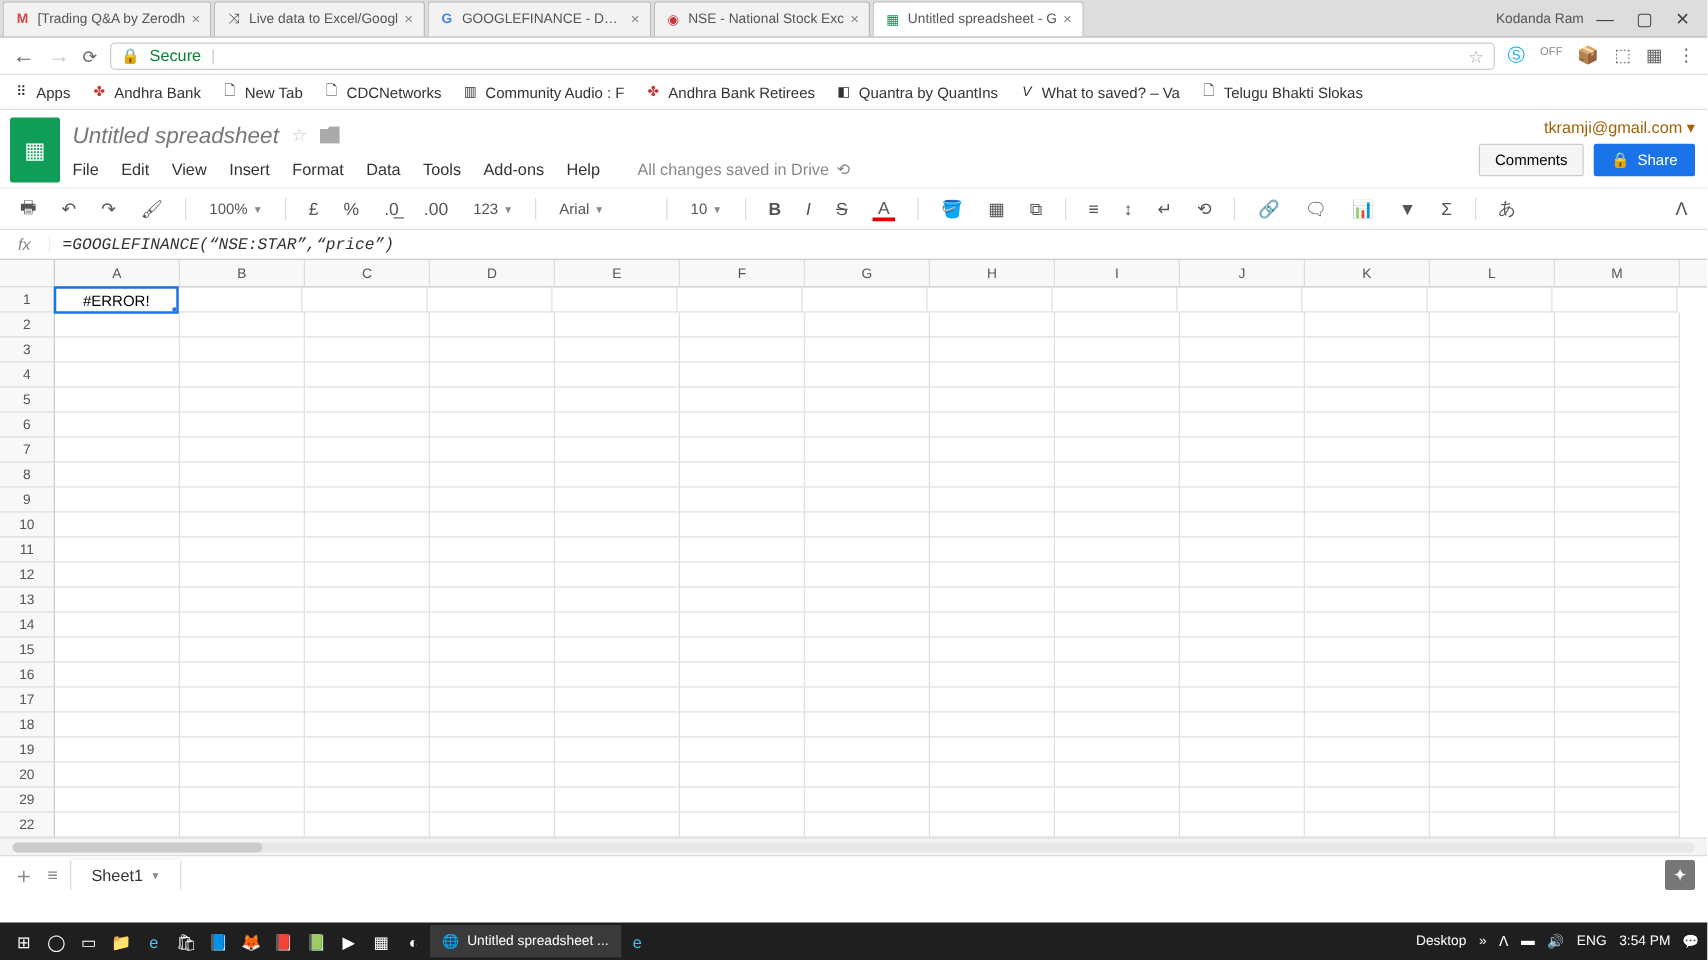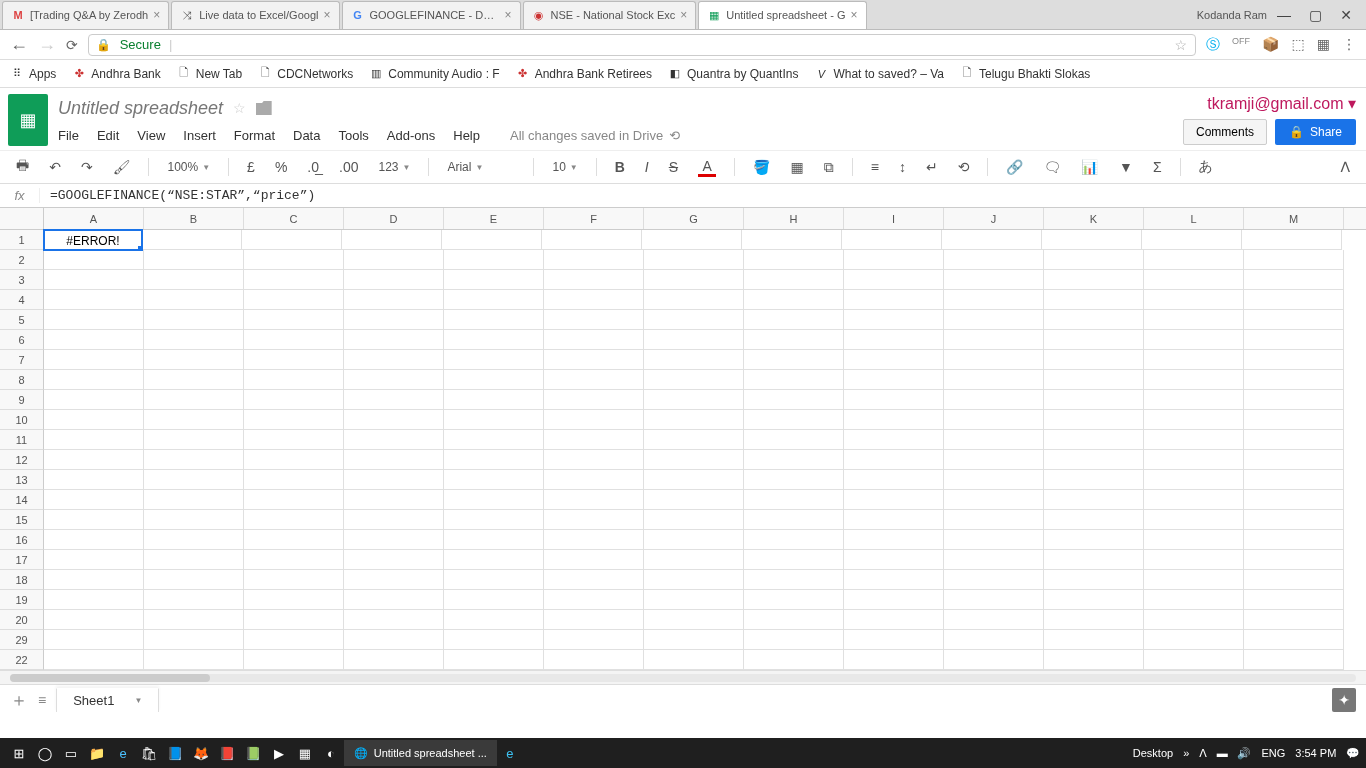--- a/index.html
+++ b/index.html
@@ -35,40 +35,40 @@
 .sheets-logo { width: 40px; height: 52px; background: #0f9d58; display: flex; align-items: center; justify-content: center; color: white; font-size: 18px; border-radius: 2px; margin-left: 8px; }
 .sheets-mid { flex: 1; }
 .doc-title-row { display: flex; align-items: center; gap: 10px; height: 28px; }
 .doc-title { font-size: 18px; color: #777; font-style: italic; }
 .title-star { color: #ccc; font-size: 14px; }
 .title-folder { width: 16px; height: 14px; background: #aaa; clip-path: polygon(0 15%, 40% 15%, 50% 0, 100% 0, 100% 100%, 0 100%); }
 .menu-bar { display: flex; gap: 18px; font-size: 13px; color: #333; height: 26px; align-items: center; }
 .menu-item { cursor: pointer; }
 .save-status { color: #888; font-size: 13px; display: flex; align-items: center; gap: 6px; margin-left: 12px; }
 .header-right { display: flex; flex-direction: column; align-items: flex-end; gap: 6px; }
-.user-email { font-size: 16px; color: #be185d; cursor: pointer; }
+.user-email { font-size: 13px; color: #a16207; cursor: pointer; }
 .header-buttons { display: flex; gap: 8px; }
 .btn-comments { border: 1px solid #ccc; background: #f5f5f5; padding: 5px 12px; font-size: 12px; border-radius: 2px; cursor: pointer; }
 .btn-share { background: #1a73e8; color: white; border: none; padding: 5px 14px; font-size: 12px; border-radius: 2px; cursor: pointer; display: flex; align-items: center; gap: 6px; }
 
 
 .toolbar { height: 34px; border-top: 1px solid #eee; border-bottom: 1px solid #ddd; display: flex; align-items: center; padding: 0 10px; gap: 8px; font-size: 12px; color: #555; }
 .tb-btn { padding: 4px 6px; cursor: pointer; border-radius: 2px; font-size: 14px; }
 .tb-sep { width: 1px; height: 18px; background: #ddd; margin: 0 4px; }
 .tb-select { display: flex; align-items: center; gap: 4px; padding: 2px 6px; cursor: pointer; }
 .tb-dropdown-arrow { font-size: 8px; color: #888; }
 .font-select { min-width: 80px; }
 .size-select { min-width: 30px; }
 .text-color-area { display: flex; flex-direction: column; align-items: center; }
 .color-underline { width: 18px; height: 3px; background: #d00; }
 
 
 .formula-bar { height: 24px; border-bottom: 1px solid #ccc; display: flex; align-items: center; }
 .fx-label { width: 40px; text-align: center; font-style: italic; color: #888; font-size: 13px; border-right: 1px solid #eee; }
-.formula-input { flex: 1; padding: 0 10px; font-family: 'Courier New', monospace; font-size: 13px; color: #333; }
+.formula-input { flex: 1; padding: 0 10px; font-family: 'Courier New', monospace; font-size: 13px; color: #333; font-style: italic; }
 
 
 .sheet-area { position: relative; height: 476px; overflow: hidden; }
 .col-headers { display: flex; height: 22px; border-bottom: 1px solid #ccc; background: #f8f8f8; }
 .corner-box { width: 44px; border-right: 1px solid #ccc; background: #f8f8f8; }
 .col-header { width: 100px; border-right: 1px solid #ddd; text-align: center; font-size: 11px; color: #555; line-height: 22px; }
 .sheet-body { display: flex; height: 440px; }
 .row-headers { width: 44px; background: #f8f8f8; }
 .row-header { height: 20px; border-bottom: 1px solid #ddd; border-right: 1px solid #ccc; text-align: center; font-size: 11px; color: #555; line-height: 20px; }
 .cells { flex: 1; position: relative; }
@@ -78,21 +78,21 @@
 .sel-handle { position: absolute; right: -4px; bottom: -4px; width: 7px; height: 7px; background: #1a73e8; }
 
 .hscroll { height: 14px; border-top: 1px solid #ddd; background: #f4f4f4; display: flex; align-items: center; padding: 0 10px; }
 .hscroll-track { flex: 1; height: 8px; background: #e8e8e8; border-radius: 4px; position: relative; }
 .hscroll-thumb { position: absolute; left: 0; width: 200px; height: 8px; background: #ccc; border-radius: 4px; }
 
 
 .sheet-tabs-bar { height: 30px; border-top: 1px solid #ddd; display: flex; align-items: center; padding: 0 10px; gap: 10px; }
 .add-sheet { font-size: 18px; color: #888; cursor: pointer; }
 .all-sheets { font-size: 14px; color: #888; cursor: pointer; }
-.sheet-tab { padding: 4px 16px; font-size: 13px; color: #333; border-top: 1px solid transparent; cursor: pointer; display: flex; align-items: center; gap: 20px; border-right: 1px solid #ddd; border-left: 1px solid #ddd; background: #fff; box-shadow: 0 -2px 3px rgba(0,0,0,0.05); }
+.sheet-tab { padding: 4px 16px; font-size: 13px; color: #333; border-top: 1px solid transparent; cursor: pointer; display: flex; align-items: center; gap: 6px; border-right: 1px solid #ddd; border-left: 1px solid #ddd; background: #fff; box-shadow: 0 -2px 3px rgba(0,0,0,0.05); }
 .explore-btn { margin-left: auto; width: 24px; height: 24px; background: #777; border-radius: 2px; display: flex; align-items: center; justify-content: center; color: white; font-size: 14px; cursor: pointer; }
 
 
 .taskbar { position: absolute; bottom: 0; left: 0; right: 0; height: 30px; background: #1f1f1f; display: flex; align-items: center; padding: 0 6px; color: #fff; font-size: 11px; }
 .tb-icon { width: 26px; height: 26px; display: flex; align-items: center; justify-content: center; cursor: pointer; font-size: 13px; }
 .task-app { display: flex; align-items: center; gap: 6px; background: #3a3a3a; padding: 0 10px; height: 26px; cursor: pointer; }
 .tray { margin-left: auto; display: flex; align-items: center; gap: 10px; }
 </style>
 </head>
 <body>

